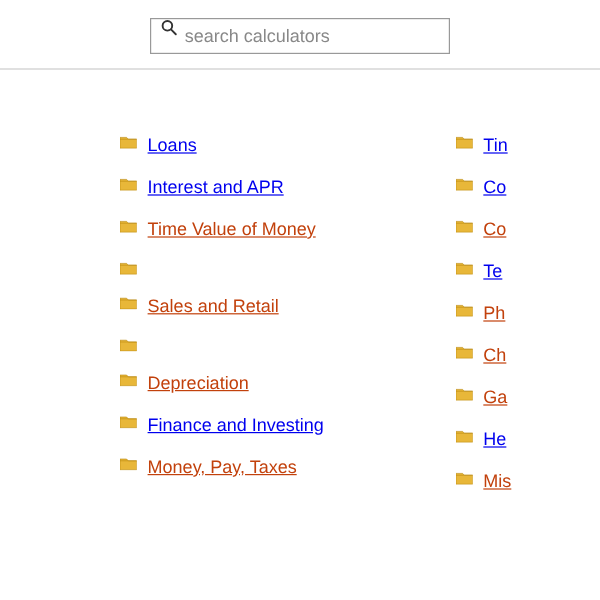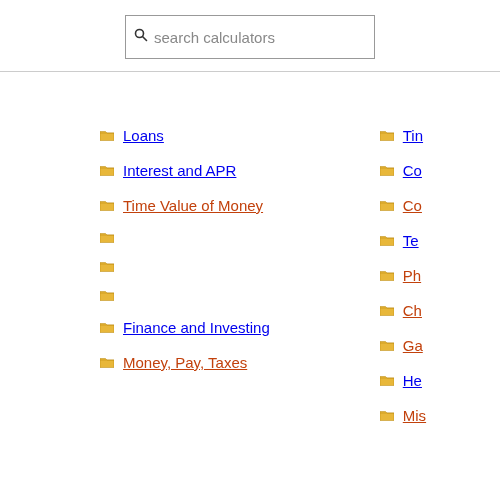--- a/index.html
+++ b/index.html
@@ -15,24 +15,23 @@
       overflow: hidden;
     }
     .search-bar {
       display: flex;
       justify-content: center;
       padding: 15px 0 12px 0;
       border-bottom: 1px solid #ccc;
     }
     .search-box {
       display: flex;
-      align-items: center;
       border: 1px solid #999;
       width: 250px;
-      height: 44px;
+      height: 30px;
       padding: 0 8px;
       gap: 6px;
     }
     .search-box input {
       border: none;
       outline: none;
       font-size: 15px;
       color: #333;
       width: 100%;
       background: transparent;
@@ -45,21 +44,21 @@
       padding: 55px 0 0 100px;
       gap: 110px;
     }
     .column {
       display: flex;
       flex-direction: column;
       gap: 18px;
     }
     .category-item {
       display: flex;
-      align-items: center;
+      align-items: flex-start;
       gap: 9px;
       white-space: nowrap;
     }
     .folder-icon {
       width: 14px;
       height: 11px;
       position: relative;
       flex-shrink: 0;
     }
     .folder-icon svg {
@@ -129,28 +128,38 @@
           </svg>
         </span>
       </div>
       <div class="category-item">
         <span class="folder-icon">
           <svg width="14" height="11" viewBox="0 0 14 11">
             <path d="M0 1.5 L0 10.5 L14 10.5 L14 3 L7 3 L5.5 1.5 Z" fill="#e8b739" stroke="#b8860b" stroke-width="0.5"></path>
             <path d="M0 3 L14 3" stroke="#b8860b" stroke-width="0.5"></path>
           </svg>
         </span>
-      </div>
-      <div class="category-item">
-        <span class="folder-icon">
-          <svg width="14" height="11" viewBox="0 0 14 11">
-            <path d="M0 1.5 L0 10.5 L14 10.5 L14 3 L7 3 L5.5 1.5 Z" fill="#e8b739" stroke="#b8860b" stroke-width="0.5"></path>
-            <path d="M0 3 L14 3" stroke="#b8860b" stroke-width="0.5"></path>
-          </svg>
-        </span>
+        <a class="category-link link-visited">Sales and Retail</a>
+      </div>
+      <div class="category-item">
+        <span class="folder-icon">
+          <svg width="14" height="11" viewBox="0 0 14 11">
+            <path d="M0 1.5 L0 10.5 L14 10.5 L14 3 L7 3 L5.5 1.5 Z" fill="#e8b739" stroke="#b8860b" stroke-width="0.5"></path>
+            <path d="M0 3 L14 3" stroke="#b8860b" stroke-width="0.5"></path>
+          </svg>
+        </span>
+      </div>
+      <div class="category-item">
+        <span class="folder-icon">
+          <svg width="14" height="11" viewBox="0 0 14 11">
+            <path d="M0 1.5 L0 10.5 L14 10.5 L14 3 L7 3 L5.5 1.5 Z" fill="#e8b739" stroke="#b8860b" stroke-width="0.5"></path>
+            <path d="M0 3 L14 3" stroke="#b8860b" stroke-width="0.5"></path>
+          </svg>
+        </span>
+        <a class="category-link link-visited">Depreciation</a>
       </div>
       <div class="category-item">
         <span class="folder-icon">
           <svg width="14" height="11" viewBox="0 0 14 11">
             <path d="M0 1.5 L0 10.5 L14 10.5 L14 3 L7 3 L5.5 1.5 Z" fill="#e8b739" stroke="#b8860b" stroke-width="0.5"></path>
             <path d="M0 3 L14 3" stroke="#b8860b" stroke-width="0.5"></path>
           </svg>
         </span>
         <a class="category-link link-blue">Finance and Investing</a>
       </div>

